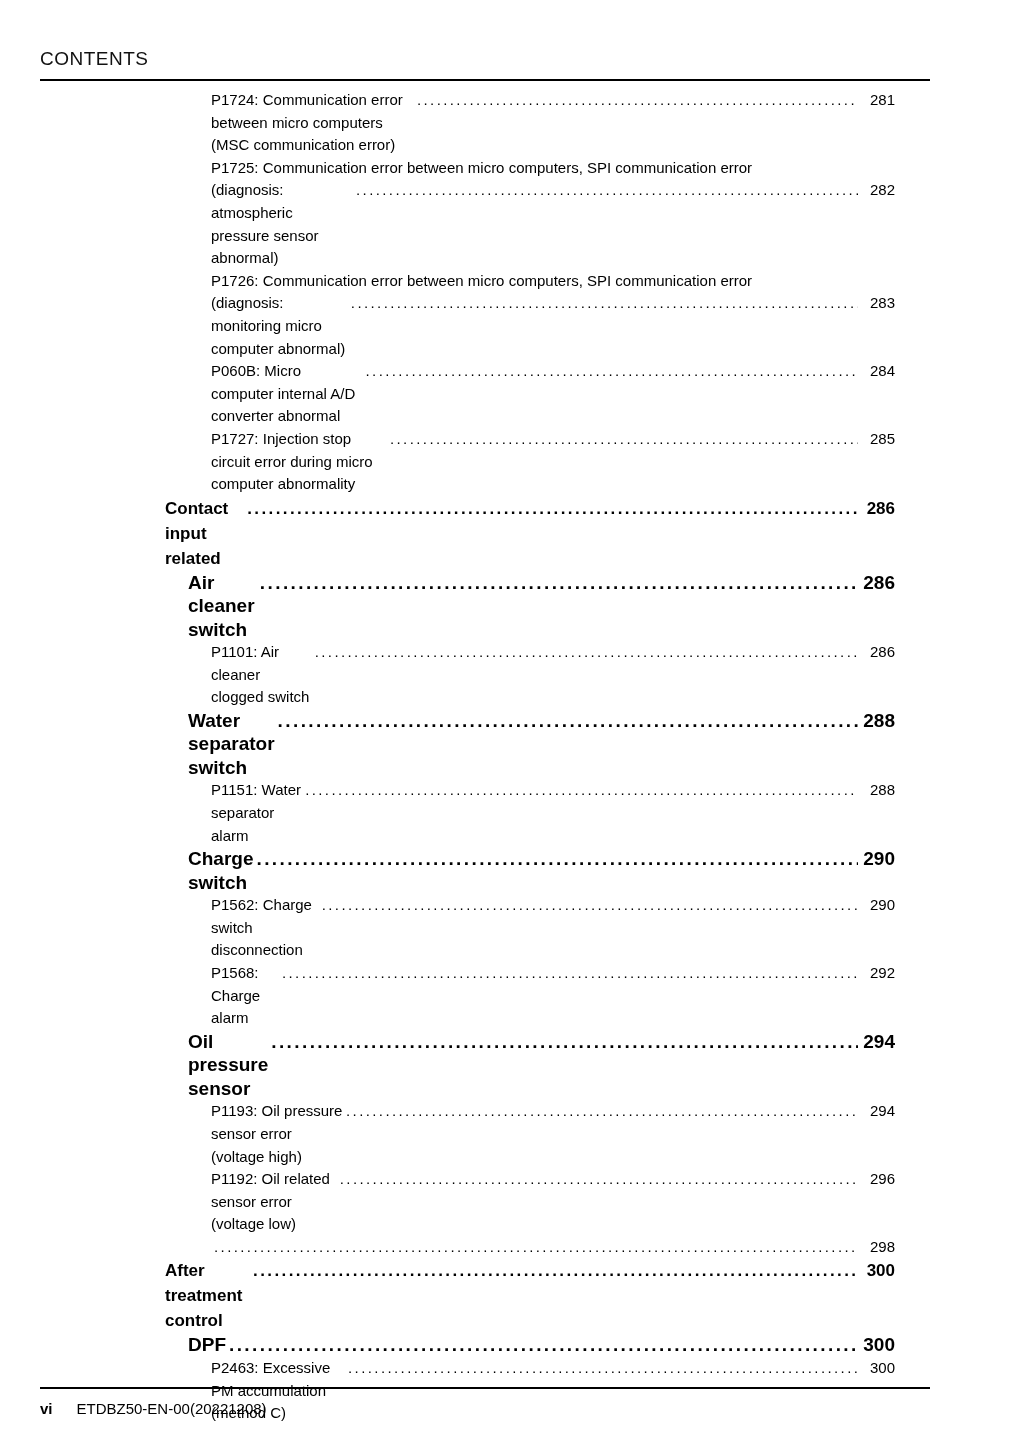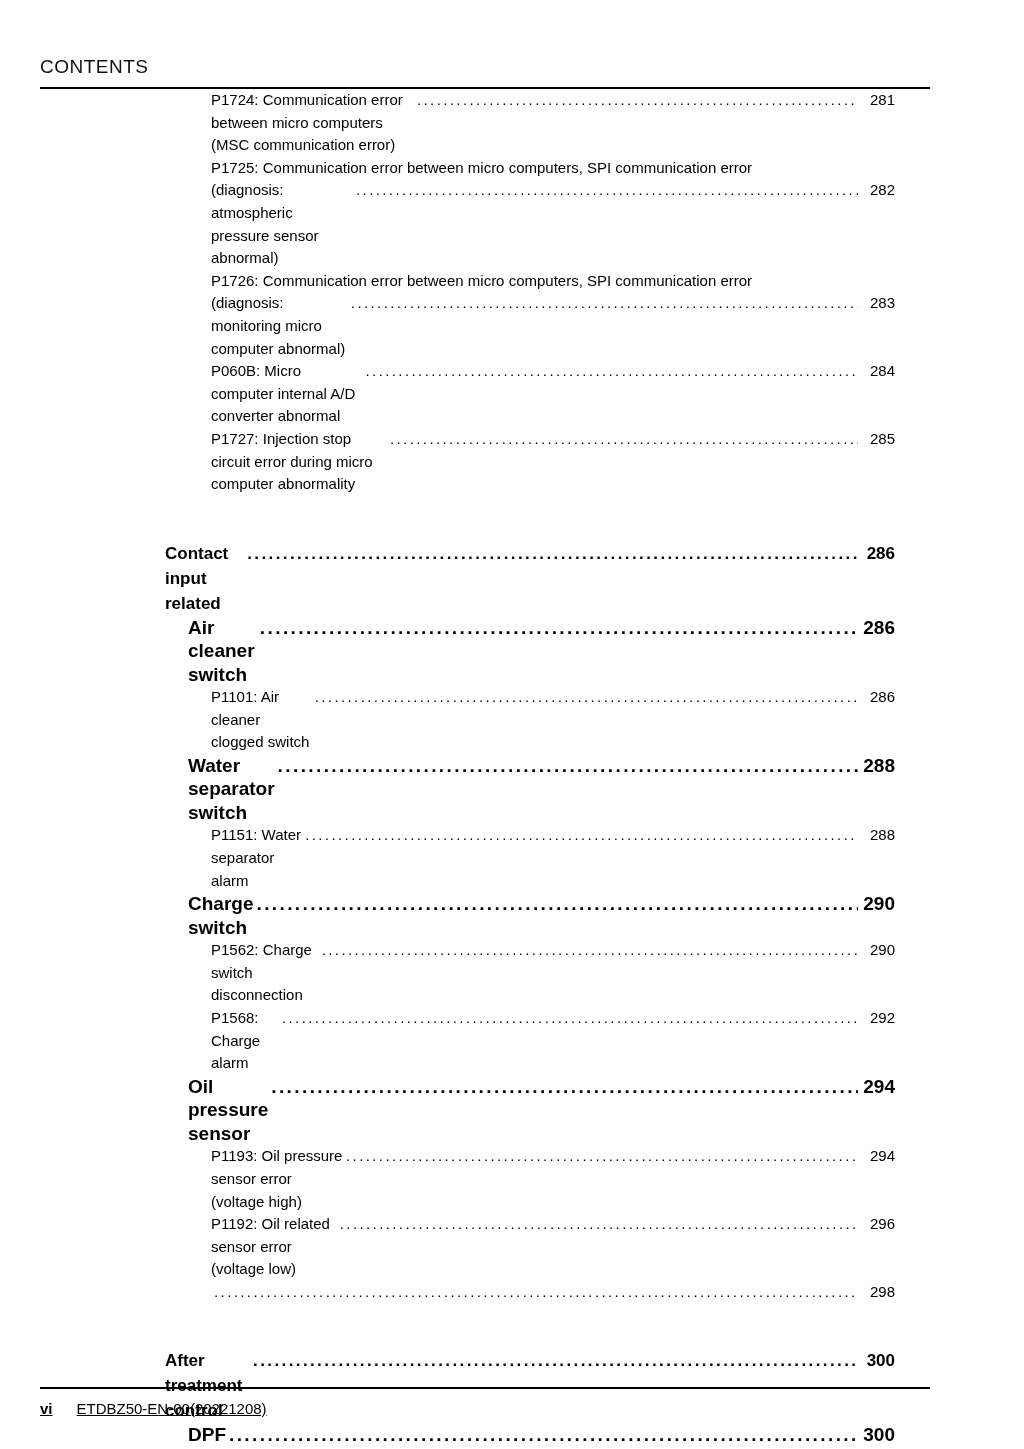--- a/index.html
+++ b/index.html
@@ -8,21 +8,21 @@
   .page {
     position: relative;
     width: 1024px;
     height: 1449px;
     background: #ffffff;
     overflow: hidden;
     margin: 0 auto;
   }
   .header {
     position: absolute;
-    top: 56px;
+    top: 48px;
     left: 40px;
     right: 94px;
   }
   .header-title {
     font-size: 19px;
     letter-spacing: 0.5px;
     color: #111;
     margin-bottom: 9px;
   }
   .rule {
@@ -37,21 +37,21 @@
   }
   .toc-entry { width: 100%; }
   .toc-line {
     display: flex;
     align-items: baseline;
     font-size: 15px;
     line-height: 22.6px;
   }
   .level-3 { padding-left: 211px; }
   .level-2 { padding-left: 188px; }
-  .level-1 { padding-left: 165px; margin-top: 45px; }
+  .level-1 { padding-left: 165px; }
   .level-2 .toc-line {
     font-weight: bold;
     font-size: 19px;
     line-height: 23.5px;
   }
   .level-1 .toc-line {
     font-weight: bold;
     font-size: 17px;
     line-height: 25px;
   }
@@ -70,21 +70,20 @@
   .pagenum {
     flex: 0 0 auto;
     min-width: 34px;
     text-align: right;
   }
   .footer {
     position: absolute;
     left: 40px;
     right: 94px;
     bottom: 32px;
-    text-decoration: underline;
   }
   .footer-text {
     margin-top: 11px;
     font-size: 15px;
     display: flex;
     align-items: baseline;
   }
   .footer-page {
     font-weight: bold;
     margin-right: 24px;

